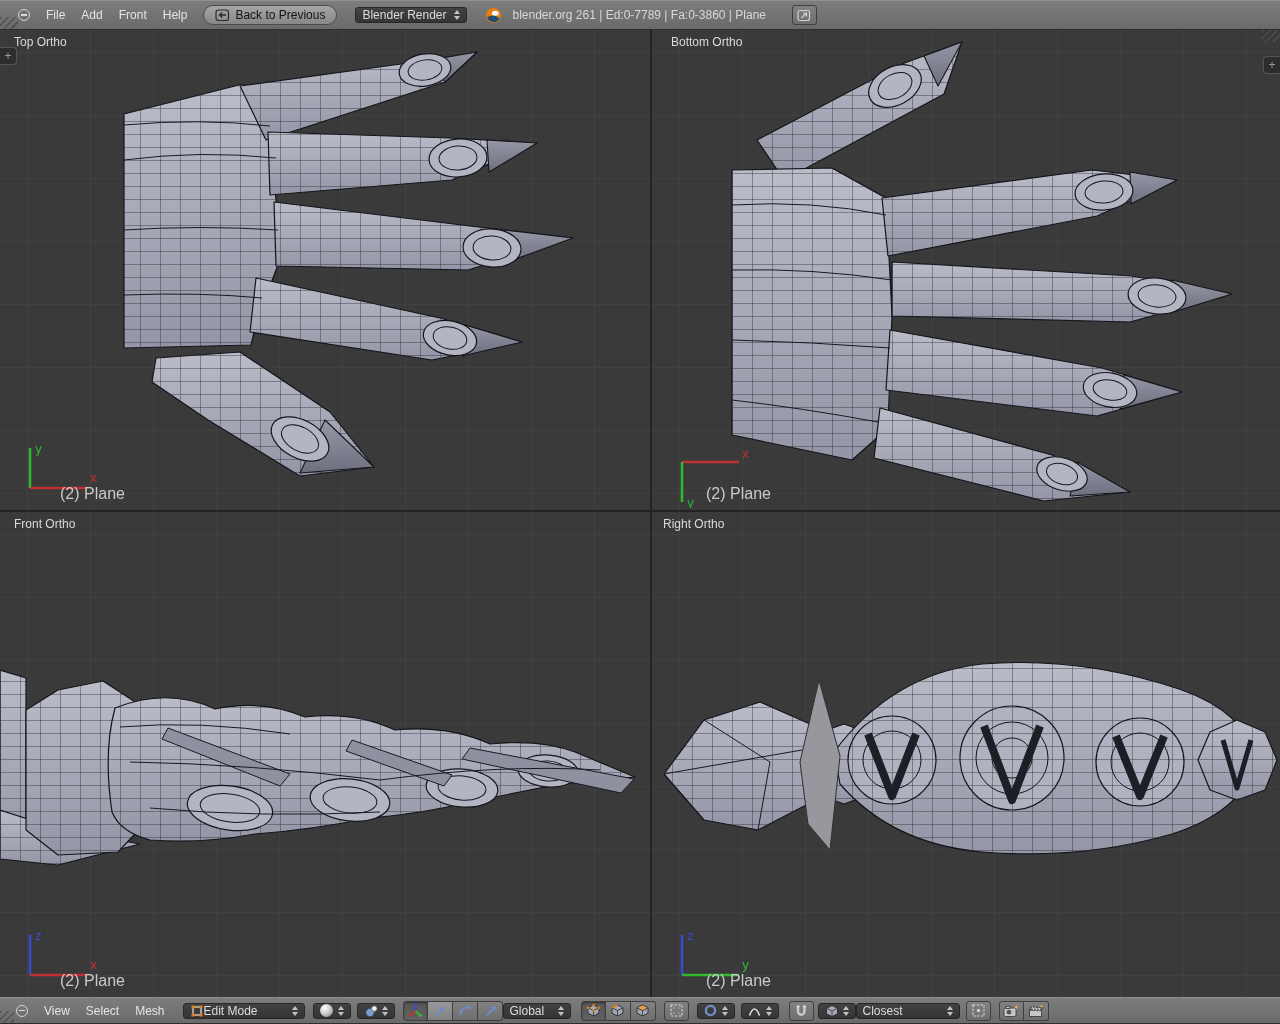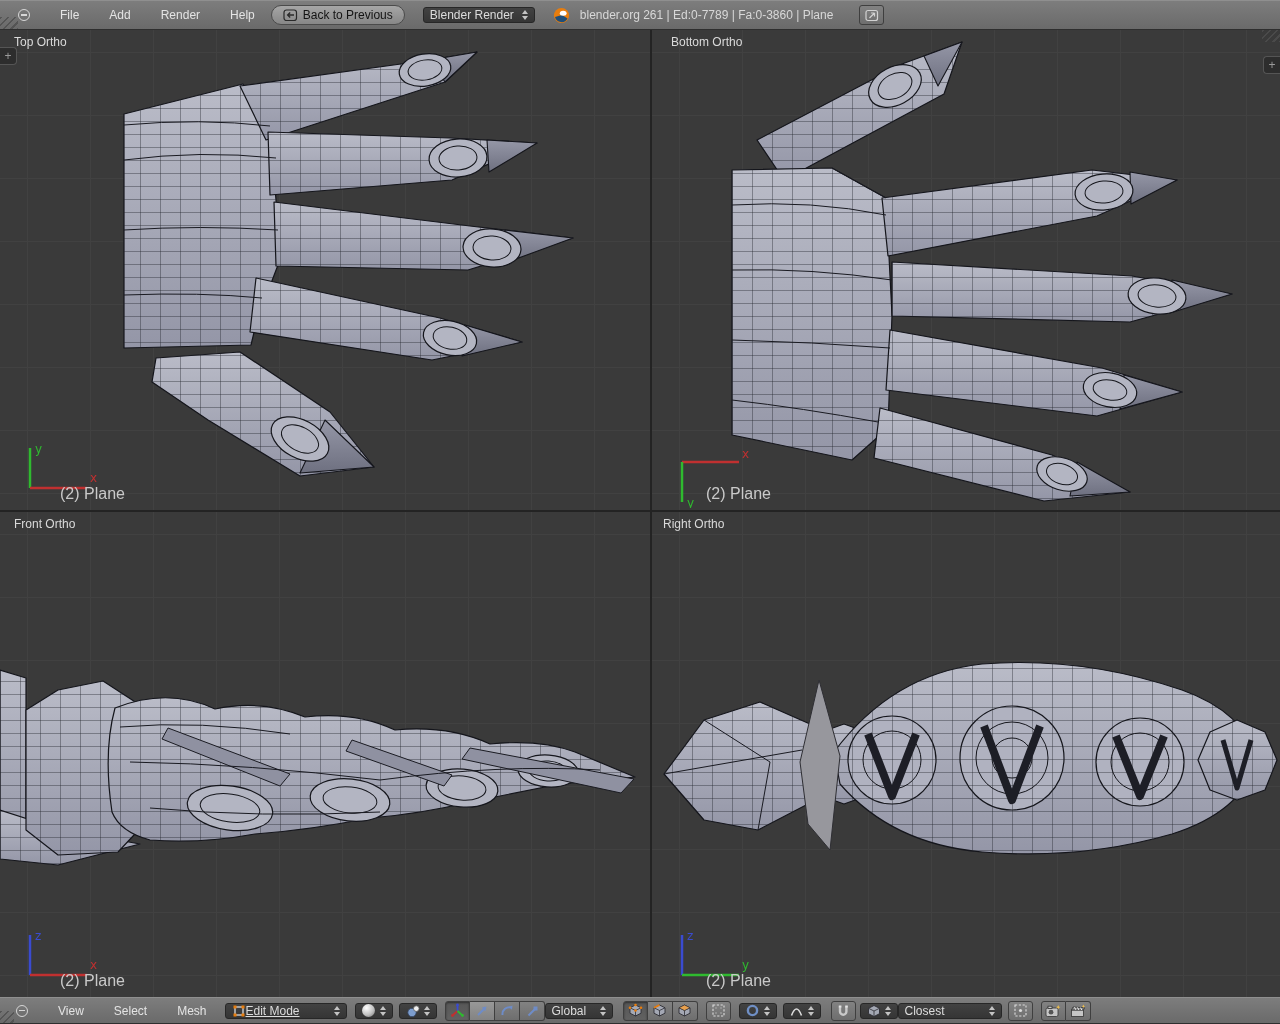--- a/index.html
+++ b/index.html
@@ -8,21 +8,21 @@
   *{box-sizing:border-box;}
 
   
   .bar{position:absolute;left:0;right:0;display:flex;align-items:center;
     background:linear-gradient(#7d7d7d,#6a6a6a);
     border-top:1px solid #8f8f8f;border-bottom:1px solid #2e2e2e;
     font-size:12px;color:#e2e2e2;}
   .bar.top{top:0;height:30px;padding:0 8px;}
   .bar.bottom{top:997px;height:27px;padding:0 6px;}
 
-  .menu-item{padding:0 8px;color:#e4e4e4;cursor:default;white-space:nowrap;margin-left:14px;}
+  .menu-item{padding:0 8px;color:#e4e4e4;cursor:default;white-space:nowrap;}
   .circle-minus{width:12px;height:12px;border:1.5px solid #d6d6d6;border-radius:50%;
     position:relative;margin:0 8px 0 10px;flex:0 0 auto;}
   .circle-minus::after{content:"";position:absolute;left:2px;right:2px;top:4px;
     height:1.5px;background:#d6d6d6;}
 
   .btn-light{display:flex;align-items:center;gap:5px;height:20px;padding:0 11px;
     margin-left:8px;background:linear-gradient(#a6a6a6,#878787);
     border:1px solid #4b4b4b;border-radius:10px;color:#141414;white-space:nowrap;}
 
   .dd{display:flex;align-items:center;height:16px;padding:0 6px;
@@ -80,21 +80,21 @@
   .contour{fill:none;stroke:#191a21;stroke-width:1;}
 </style>
 </head>
 <body>
 
 <header class="bar top">
   <span class="grip" style="left:0;bottom:0;"></span>
   <span class="circle-minus"></span>
   <span class="menu-item">File</span>
   <span class="menu-item">Add</span>
-  <span class="menu-item">Render</span>
+  <span class="menu-item">Front</span>
   <span class="menu-item">Help</span>
 
   <div class="btn-light">
     <svg width="15" height="13">
       <rect x="1" y="1" width="12.5" height="10.5" rx="2.5" fill="none" stroke="#2a2a2a" stroke-width="1.2"></rect>
       <path d="M11 6 H5 M7.2 3.6 L4.6 6 L7.2 8.4" fill="none" stroke="#2a2a2a" stroke-width="1.3"></path>
     </svg>
     <span>Back to Previous</span>
   </div>
 
@@ -329,21 +329,21 @@
   </section>
 </main>
 
 <footer class="bar bottom">
   <span class="grip" style="left:0;bottom:0;width:14px;"></span>
   <span class="circle-minus"></span>
   <span class="menu-item">View</span>
   <span class="menu-item">Select</span>
   <span class="menu-item">Mesh</span>
 
-  <div class="dd" style="width:122px;margin-left:10px;text-decoration:underline;">
+  <div class="dd" style="width:122px;margin-left:10px;">
     <svg width="14" height="14">
       <rect x="3" y="3" width="8" height="8" fill="none" stroke="#e6e6e6" stroke-width="1.2"></rect>
       <rect x="1.5" y="1.5" width="3" height="3" fill="#e87d0d"></rect>
         <rect x="9.5" y="1.5" width="3" height="3" fill="#e87d0d"></rect>
       <rect x="1.5" y="9.5" width="3" height="3" fill="#e87d0d"></rect>
         <rect x="9.5" y="9.5" width="3" height="3" fill="#e87d0d"></rect>
     </svg>
     <span class="lbl">Edit Mode</span>
     <span class="arrs">
         <i class="up"></i>

